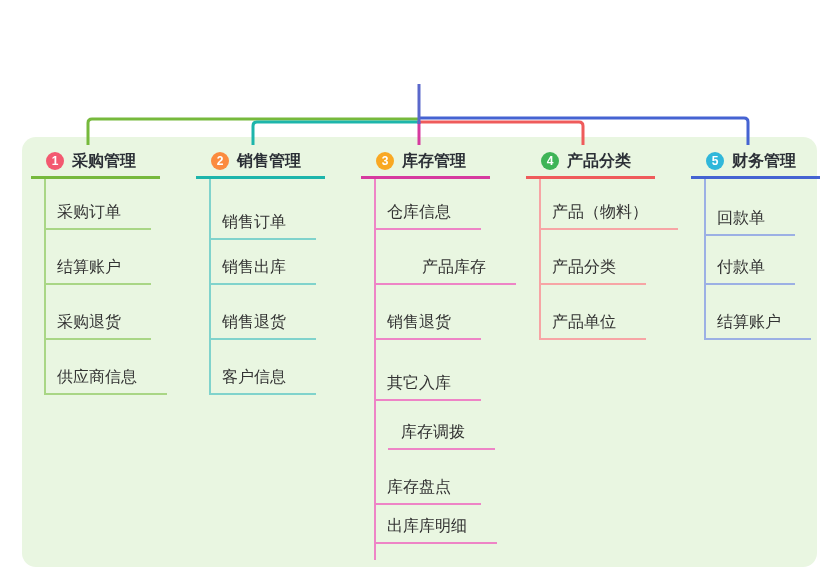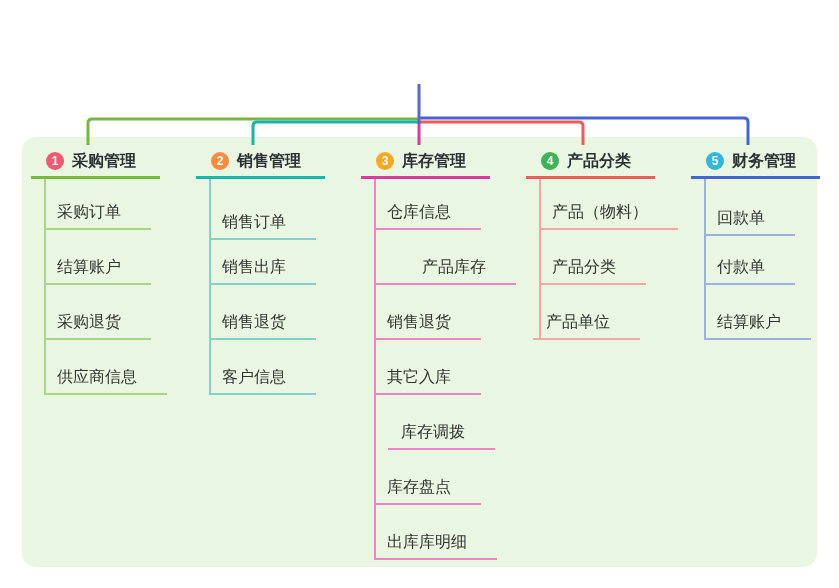--- a/index.html
+++ b/index.html
@@ -103,46 +103,46 @@
         <div class="trunk" style="background: rgb(238, 132, 198); top: 33px; height: 381px;"></div>
         <div class="child-row" style="left: 13px; top: 46px; border-bottom-color: rgb(238, 132, 198);">
           <span class="child-label">仓库信息</span>
         </div>
         <div class="child-row" style="left: 13px; top: 101px; border-bottom-color: rgb(238, 132, 198); padding-left: 48px;">
           <span class="child-label">产品库存</span>
         </div>
         <div class="child-row" style="left: 13px; top: 156px; border-bottom-color: rgb(238, 132, 198);">
           <span class="child-label">销售退货</span>
         </div>
-        <div class="child-row" style="left: 13px; top: 211px; border-bottom-color: rgb(238, 132, 198); justify-content: flex-end;">
+        <div class="child-row" style="left: 13px; top: 217px; border-bottom-color: rgb(238, 132, 198); justify-content: flex-end;">
           <span class="child-label">其它入库</span>
         </div>
         <div class="child-row" style="left: 27px; top: 266px; border-bottom-color: rgb(238, 132, 198);">
           <span class="child-label">库存调拨</span>
         </div>
         <div class="child-row" style="left: 13px; top: 321px; border-bottom-color: rgb(238, 132, 198);">
           <span class="child-label">库存盘点</span>
         </div>
-        <div class="child-row" style="left: 13px; top: 376px; border-bottom-color: rgb(238, 132, 198);">
+        <div class="child-row" style="left: 13px; top: 360px; border-bottom-color: rgb(238, 132, 198);">
           <span class="child-label">出库库明细</span>
         </div>
       </div>
       <div class="column" style="left: 526px;">
         <div class="branch-header" style="border-bottom-color: rgb(239, 91, 91);">
           <span class="badge" style="background: rgb(62, 180, 86);">4</span>
           <span class="branch-label">产品分类</span>
         </div>
         <div class="trunk" style="background: rgb(247, 165, 165); top: 33px; height: 161px;"></div>
         <div class="child-row" style="left: 13px; top: 46px; border-bottom-color: rgb(247, 165, 165);">
           <span class="child-label">产品（物料）</span>
         </div>
         <div class="child-row" style="left: 13px; top: 101px; border-bottom-color: rgb(247, 165, 165);">
           <span class="child-label">产品分类</span>
         </div>
-        <div class="child-row" style="left: 7px; top: 156px; border-bottom-color: rgb(247, 165, 165);">
+        <div class="child-row" style="left: 13px; top: 156px; border-bottom-color: rgb(247, 165, 165);">
           <span class="child-label">产品单位</span>
         </div>
       </div>
       <div class="column" style="left: 691px;">
         <div class="branch-header" style="border-bottom-color: rgb(69, 99, 210);">
           <span class="badge" style="background: rgb(48, 183, 218);">5</span>
           <span class="branch-label">财务管理</span>
         </div>
         <div class="trunk" style="background: rgb(156, 176, 228); top: 33px; height: 161px;"></div>
         <div class="child-row" style="left: 13px; top: 52px; border-bottom-color: rgb(156, 176, 228);">

